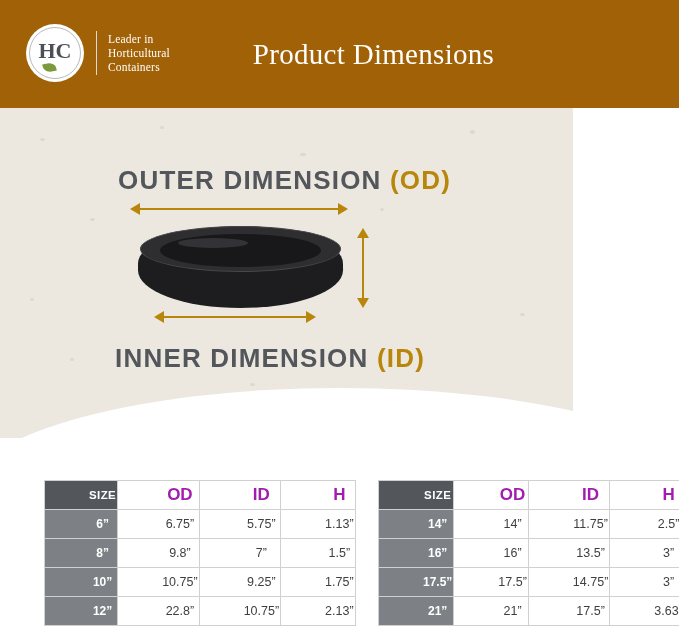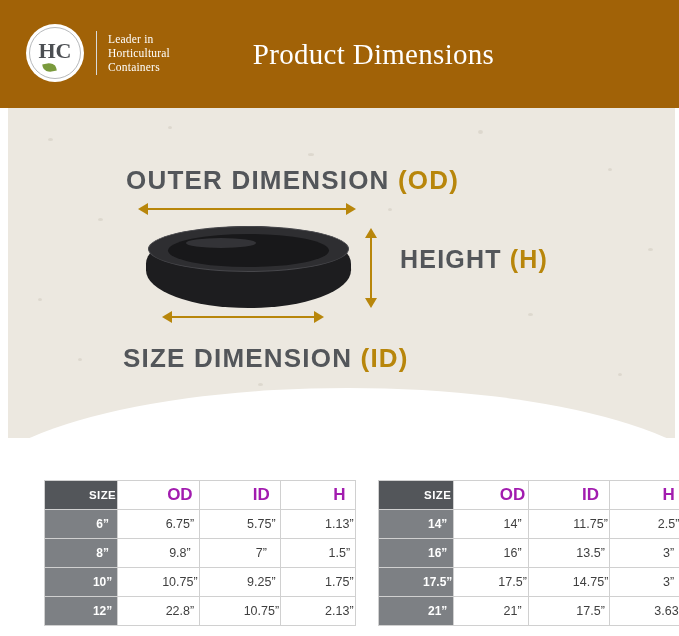--- a/index.html
+++ b/index.html
@@ -89,22 +89,22 @@
     padding-left: 68px;
     color: #ffffff;
     font-family: "Liberation Serif", serif;
     font-size: 29px;
     letter-spacing: 0.3px;
   }
 
   
   .panel {
     position: absolute;
-    left: 8px; top: 108px;
-    width: 667px; height: 330px;
+    left: 0; top: 108px;
+    width: 573px; height: 330px;
     background: #ece8e0;
     overflow: hidden;
   }
   .panel .speck {
     position: absolute;
     background: #d8d3c8;
     border-radius: 50%;
     opacity: .75;
   }
   .panel-curve {
@@ -301,32 +301,29 @@
       <div class="inner"></div>
       <div class="shine"></div>
     </div>
 
     <div>
       <div class="arrow-line arrow-v" style="left:362px; top:130px; height:60px;"></div>
       <div class="arrow-head ah-up" style="left:357px; top:120px;"></div>
       <div class="arrow-head ah-down" style="left:357px; top:190px;"></div>
     </div>
 
-    <div class="h-label">
-      <span>HEIGHT </span><span class="accent">(H)</span>
-    </div>
 
     <div>
       <div class="arrow-line arrow-h" style="left:164px; top:208px; width:142px;"></div>
       <div class="arrow-head ah-left" style="left:154px; top:203px;"></div>
       <div class="arrow-head ah-right" style="left:306px; top:203px;"></div>
     </div>
 
     <div class="id-label">
-      <span>SIZE DIMENSION </span><span class="accent">(ID)</span>
+      <span>INNER DIMENSION </span><span class="accent">(ID)</span>
     </div>
 
     <div class="panel-curve"></div>
   </div>
 
   <div class="tables">
     <table class="dim left">
       <thead>
         <tr>
           <th class="sizehead">SIZE</th>

